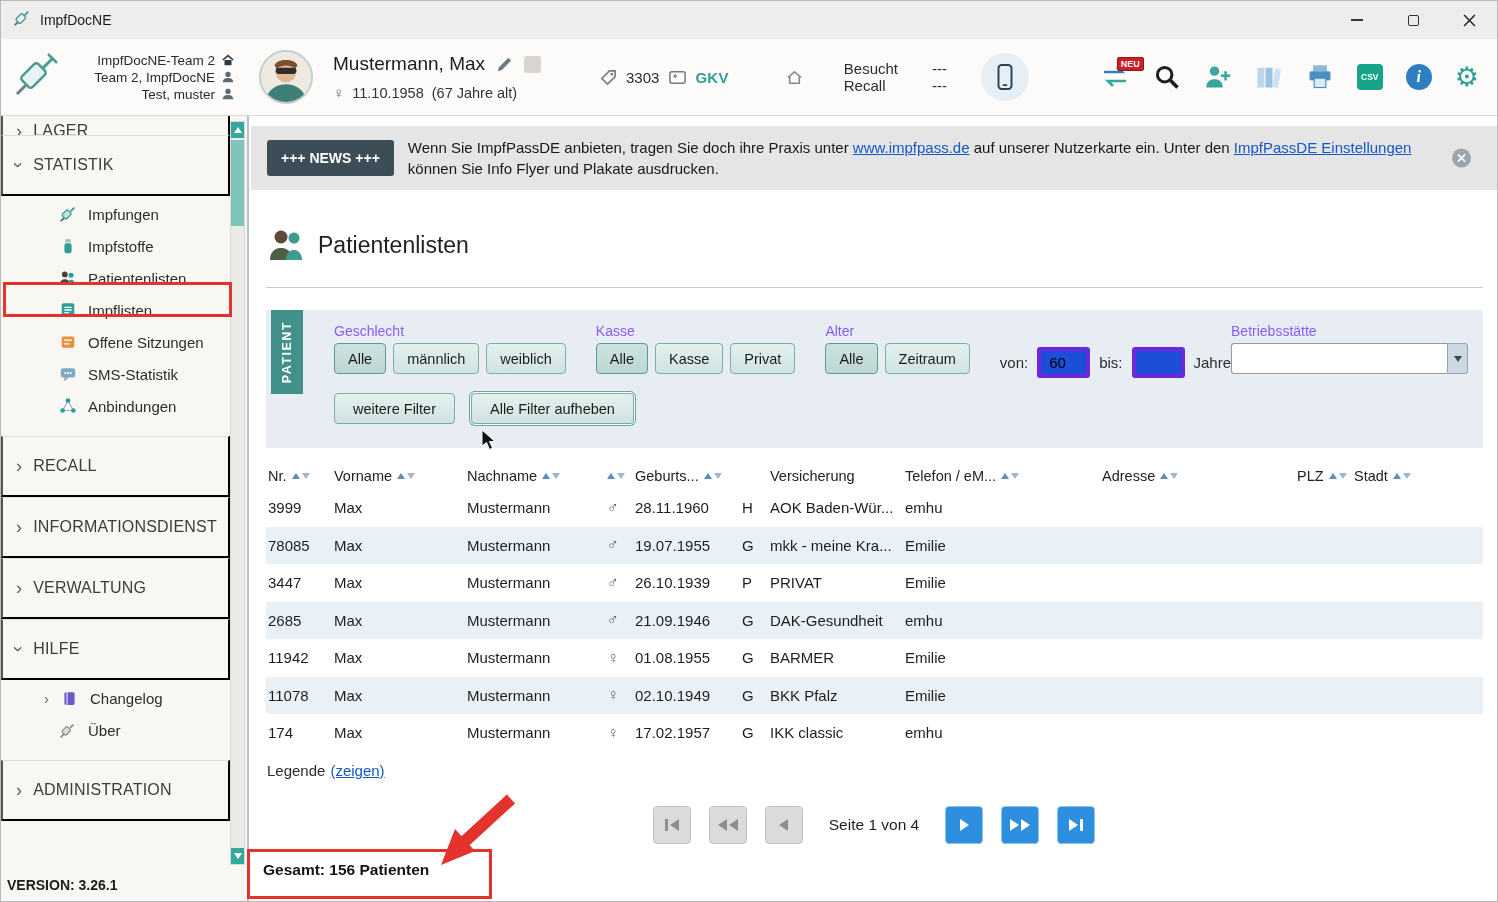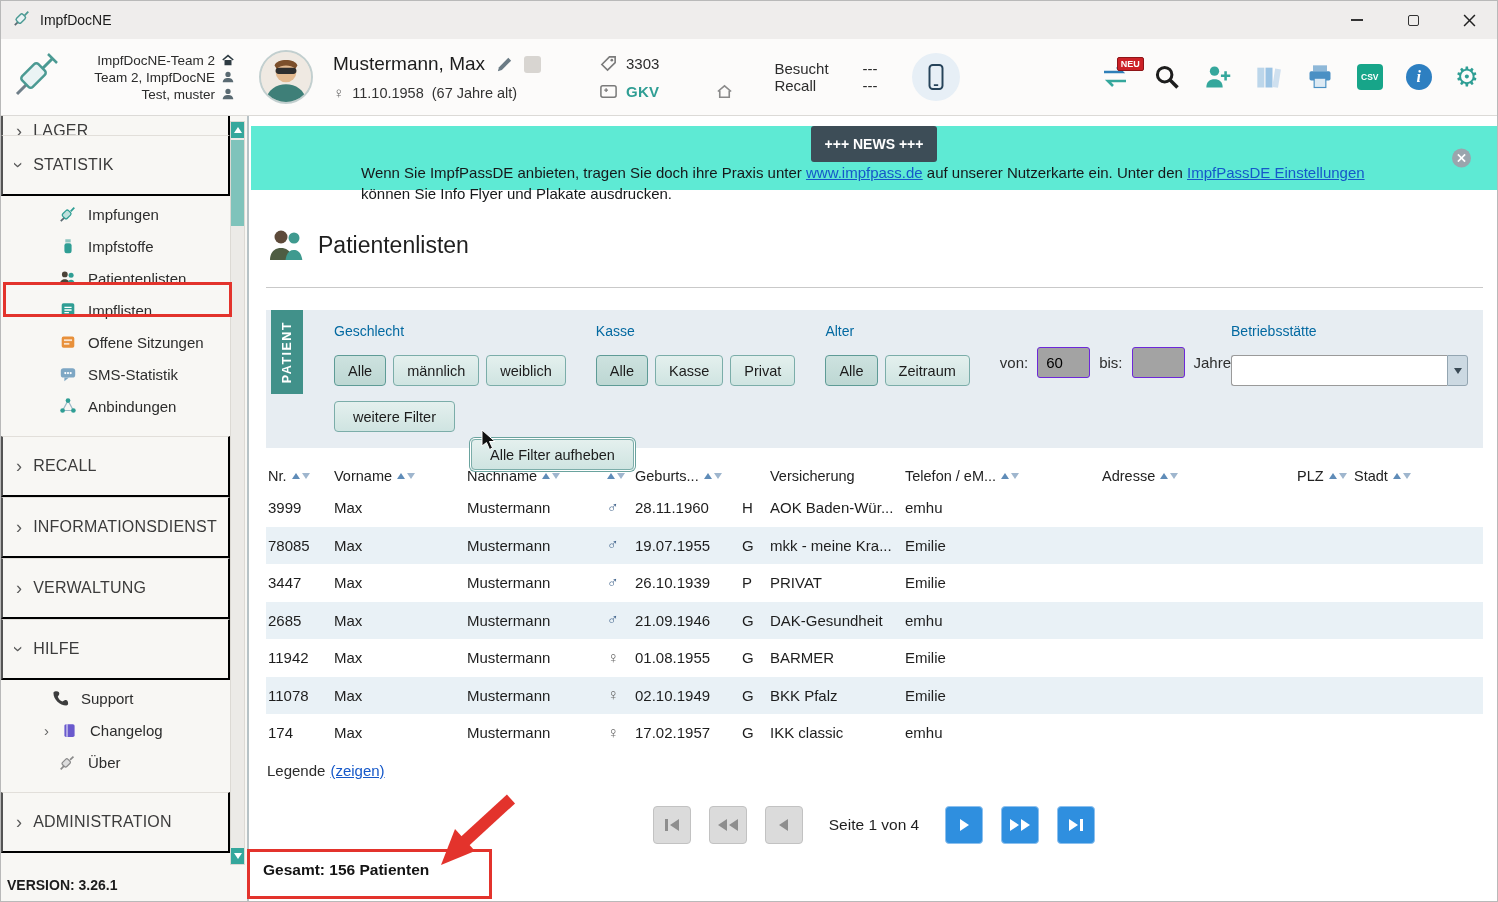--- a/index.html
+++ b/index.html
@@ -20,21 +20,21 @@
   .logo{margin:0 10px 0 12px;flex:0 0 auto;}
   .team{width:166px;display:flex;flex-direction:column;gap:2px;align-items:flex-end;}
   .team-line{display:flex;align-items:center;gap:6px;font-size:13.5px;color:#2b2b2b;white-space:nowrap;}
   .avatar{width:54px;height:54px;border-radius:50%;overflow:hidden;border:2px solid #c2cfcf;margin-left:24px;flex:0 0 auto;background:#efe9e2;}
   .pat-main{margin-left:20px;min-width:230px;}
   .pat-name-row{display:flex;align-items:center;gap:10px;}
   .pat-name{font-size:19px;color:#1d1d1d;}
   .gray-sq{width:17px;height:17px;background:#d8d5d1;border-radius:3px;display:inline-block;}
   .pat-sub{display:flex;align-items:center;gap:8px;margin-top:9px;font-size:14.5px;color:#333;}
   .gsym{font-size:15px;color:#666;}
-  .pat-meta{margin-left:36px;display:flex;flex-direction:column;gap:9px;}
+  .pat-meta{margin-left:36px;display:flex;flex-direction:row;gap:9px;}
   .meta-row{display:flex;align-items:center;gap:8px;font-size:15px;color:#2c2c2c;}
   .gkv{color:#2f9e94;font-weight:bold;letter-spacing:.3px;}
   .visit{margin-left:40px;display:grid;grid-template-columns:auto auto;gap:0 34px;font-size:15px;color:#2c2c2c;align-items:center;}
   .phone-circle{width:48px;height:48px;border-radius:50%;background:#e7eff6;display:flex;align-items:center;justify-content:center;margin-left:34px;flex:0 0 auto;}
   .toolbar{margin-left:auto;margin-right:18px;display:flex;align-items:center;gap:23px;}
   .tb-icon{position:relative;background:none;border:none;cursor:pointer;display:flex;align-items:center;justify-content:flex-start;}
   .neu-badge{position:absolute;top:-7px;right:-14px;background:#cc2127;color:#fff;font-size:9px;font-weight:bold;padding:1px 3px;border-radius:2px;border:1px solid #8e1518;}
   .csv-box{width:26px;height:26px;background:#17a589;border-radius:4px;color:#fff;font-size:8.5px;font-weight:bold;display:flex;align-items:center;justify-content:center;position:relative;}
   .info-circle{width:26px;height:26px;background:#2d7fc1;border-radius:50%;color:#fff;font-size:16px;font-weight:bold;font-style:italic;display:flex;align-items:center;justify-content:center;font-family:"Liberation Serif",serif;}
   .gear{font-size:27px;color:#2f9e94;line-height:1;}
@@ -56,43 +56,43 @@
   .scrollbar{position:absolute;top:5px;right:2px;width:15px;bottom:36px;background:#eceae7;border:1px solid #dcd9d4;}
   .sb-btn{position:absolute;left:0;width:13px;height:16px;background:#35a79c;display:flex;align-items:center;justify-content:center;border:none;cursor:pointer;}
   .sb-up{top:0;}
   .sb-down{bottom:0;}
   .sb-thumb{position:absolute;top:18px;left:0;width:13px;height:86px;background:#7fc3bb;}
   .tri-up-w{width:0;height:0;border-left:4px solid transparent;border-right:4px solid transparent;border-bottom:6px solid #fff;}
   .tri-dn-w{width:0;height:0;border-left:4px solid transparent;border-right:4px solid transparent;border-top:6px solid #fff;}
 
   
   .main{position:absolute;top:115px;left:250px;right:0;bottom:0;background:#fff;overflow:hidden;}
-  .news{margin-top:10px;height:64px;background:#5eead4;display:flex;align-items:center;padding:0 16px;position:relative;flex-direction:column;}
+  .news{margin-top:10px;height:64px;background:#e5e5e5;display:flex;align-items:center;padding:0 16px;position:relative;}
   .news-badge{background:#3d4d57;color:#fff;font-size:14px;font-weight:bold;padding:10px 14px;border-radius:3px;white-space:nowrap;border:none;cursor:pointer;}
   .news-text{margin-left:14px;font-size:15px;color:#16181a;line-height:21px;max-width:1040px;}
   .news-text a{color:#1558c9;text-decoration:underline;cursor:pointer;}
   .news-close{position:absolute;right:26px;top:50%;transform:translateY(-50%);width:19px;height:19px;border-radius:50%;background:#9aa5ad;border:none;display:flex;align-items:center;justify-content:center;cursor:pointer;}
 
   .page-title{display:flex;align-items:center;gap:13px;margin:38px 0 0 16px;}
   .page-title h1{font-size:23px;font-weight:normal;color:#1f1f1f;}
   .hr{margin:25px 14px 0 15px;border-top:1px solid #c9c9c9;}
 
   .filter-panel{margin:22px 14px 0 15px;height:138px;background:#e7edf2;position:relative;padding:13px 16px 10px 68px;}
   .patient-tab{position:absolute;left:5px;top:0;width:32px;height:84px;background:#41918a;color:#fff;display:flex;align-items:center;justify-content:center;cursor:pointer;}
   .patient-tab span{writing-mode:vertical-rl;transform:rotate(180deg);font-size:12.5px;font-weight:bold;letter-spacing:1.5px;}
   .frow1{display:flex;align-items:flex-start;}
   .fgroup{margin-right:30px;}
-  .flabel{font-size:14px;color:#0369a1;margin-bottom:16px;}
+  .flabel{font-size:14px;color:#8b5cf6;margin-bottom:4px;}
   .fbtns{display:flex;gap:7px;}
   .fbtn{height:31px;padding:0 13px;font-size:14.5px;color:#1c1c1c;background:linear-gradient(#e4f0ee,#cfe4e1);border:1px solid #7bada9;border-radius:4px;cursor:pointer;font-family:inherit;white-space:nowrap;}
   .fbtn.sel{background:linear-gradient(#cde2df,#bdd7d3);border-color:#5e9b96;}
-  .fbtn.focusring{box-shadow:0 0 0 1px #fff,0 0 0 2px #6aa39e;margin-top:38px;}
+  .fbtn.focusring{box-shadow:0 0 0 1px #fff,0 0 0 2px #6aa39e;}
   .age-range{display:flex;align-items:center;gap:9px;padding-top:24px;margin-right:0;}
   .flabel2{font-size:15px;color:#2d2d2d;}
-  .finput{width:53px;height:31px;border:1px solid #6d28d9;border-radius:3px;padding:0 8px;font-size:15px;font-family:inherit;background:#a3a3a3;}
+  .finput{width:53px;height:31px;border:4px solid #6d28d9;border-radius:3px;padding:0 8px;font-size:15px;font-family:inherit;background:#1d4ed8;}
   .betrieb{margin-left:auto;width:287px;}
   .combo{display:flex;}
   .cinput{flex:1;height:31px;border:1px solid #9a9a9a;border-right:none;border-radius:3px 0 0 3px;padding:0 8px;font-size:15px;font-family:inherit;background:#fff;}
   .cbtn{width:21px;height:31px;background:#ccd9e2;border:1px solid #93a5b1;border-radius:0 3px 3px 0;display:flex;align-items:center;justify-content:center;cursor:pointer;}
   .tri-dn-d{width:0;height:0;border-left:4px solid transparent;border-right:4px solid transparent;border-top:6px solid #3a4a55;}
   .frow2{display:flex;gap:16px;margin-top:15px;}
   .frow2 .fbtn{padding:0 18px;}
 
   
   .tbl{margin:14px 14px 0 15px;}
@@ -400,28 +400,20 @@
       </button>
       <button class="section">
         <span class="chev">›</span>
         <span>VERWALTUNG</span>
       </button>
       <button class="section">
         <span class="chev down">›</span>
         <span>HILFE</span>
       </button>
       <div class="items">
-        <div class="nav-item hilfe1">
-          <span class="nicon">
-              <svg width="18" height="18" viewBox="0 0 20 20">
-                <path d="M4 2.5c3.5-.3 4.8 1.7 3.8 3.8L6.4 8.7c1 2.6 2.7 4.3 5.2 5.3l2.4-1.4c2.1-1 4.1.3 3.9 3.9-.1 1-1 1.9-2 1.9C8.6 18.4 1.7 11.5 1.6 4.4c0-1 1.3-1.8 2.4-1.9z" fill="#3d3d3d"></path>
-              </svg>
-            </span>
-          <span>Support</span>
-        </div>
         <div class="nav-item">
           <span class="sub-chev">›</span>
           <span class="nicon">
               <svg width="17" height="17" viewBox="0 0 20 20">
                 <rect x="4" y="2.5" width="12" height="15" rx="2" fill="#6a5acd"></rect>
                 <rect x="6" y="2.5" width="2.2" height="15" fill="#fff" opacity=".5"></rect>
               </svg>
             </span>
           <span>Changelog</span>
         </div>

